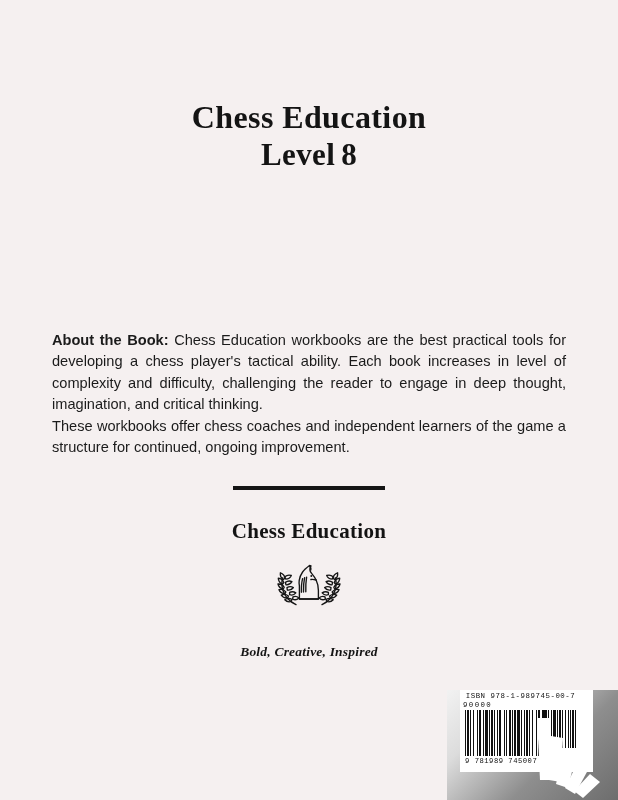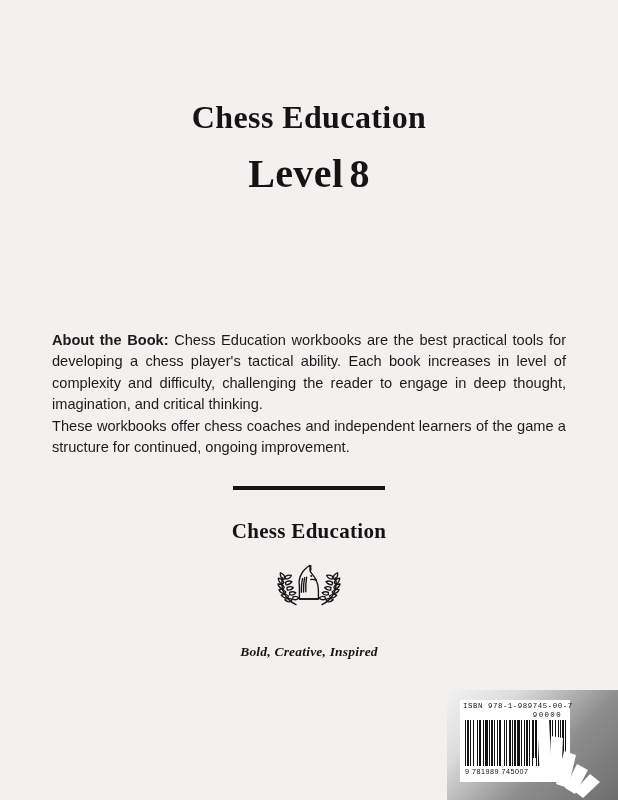--- a/index.html
+++ b/index.html
@@ -34,25 +34,25 @@
     font-family: "Liberation Serif", "DejaVu Serif", serif;
     font-weight: bold;
     font-size: 32px;
     letter-spacing: 0.4px;
     color: #141414;
     line-height: 1.12;
   }
   .title-line-2 {
     font-family: "Liberation Serif", "DejaVu Serif", serif;
     font-weight: bold;
-    font-size: 40px;
+    font-size: 31px;
     letter-spacing: 0.4px;
     color: #141414;
     line-height: 1.25;
-    margin-top: 13px;
+    margin-top: 0;
   }
   .title-line-2 .lvl-num {
     margin-left: 6px;
   }
 
   
   .para {
     position: absolute;
     left: 52px;
     width: 514px;
@@ -119,42 +119,42 @@
     left: 447px;
     top: 690px;
     width: 171px;
     height: 110px;
     background: linear-gradient(135deg, #f2f2f2 0%, #dcdcdc 26%, #8e8e8e 62%, #6d6d6d 100%);
     overflow: hidden;
   }
   .barcode-card {
     position: absolute;
     left: 13px;
-    top: 10px;
-    width: 110px;
+    top: 0;
+    width: 133px;
     height: 82px;
     background: #ffffff;
-    padding: 2px 2px 0 3px;
+    padding: 2px 15px 0 3px;
     box-sizing: border-box;
   }
   .isbn-text {
     font-family: "Liberation Mono", "DejaVu Sans Mono", monospace;
     font-size: 7.4px;
     letter-spacing: 0.55px;
     color: #111;
     text-align: center;
     white-space: nowrap;
     line-height: 1.15;
   }
   .addon-text {
     font-family: "Liberation Mono", "DejaVu Sans Mono", monospace;
     font-size: 7.4px;
     letter-spacing: 1.4px;
     color: #111;
-    text-align: right;
+    text-align: left;
     padding-right: 6px;
     line-height: 1.15;
   }
   .bars-row {
     position: relative;
     height: 46px;
     margin-top: 1px;
   }
   .bars-main {
     position: absolute;
@@ -170,21 +170,21 @@
     width: 33px;
     height: 38px;
   }
   .bar {
     position: absolute;
     top: 0;
     bottom: 0;
     background: #111;
   }
   .digits-row {
-    font-family: Liberation Sans, sans-serif;
+    font-family: Liberation Mono, monospace;
     font-size: 7.2px;
     letter-spacing: 0.5px;
     color: #111;
     white-space: nowrap;
     padding-left: 2px;
     margin-top: 1px;
   }
   .books-mark {
     position: absolute;
     left: 88px;

